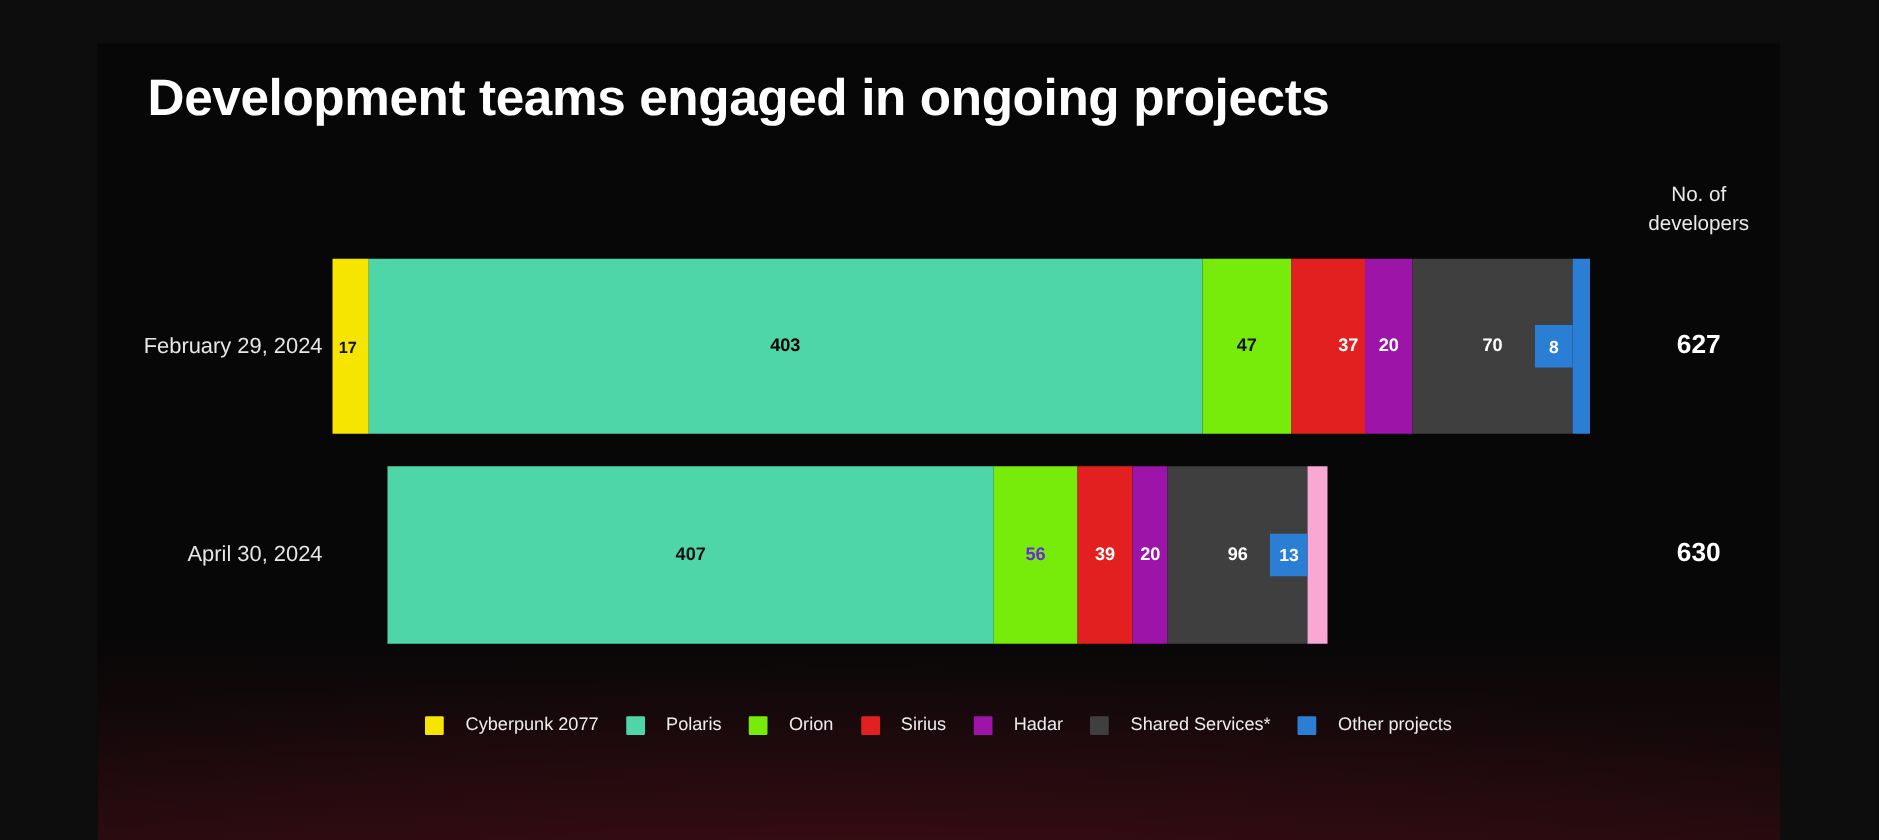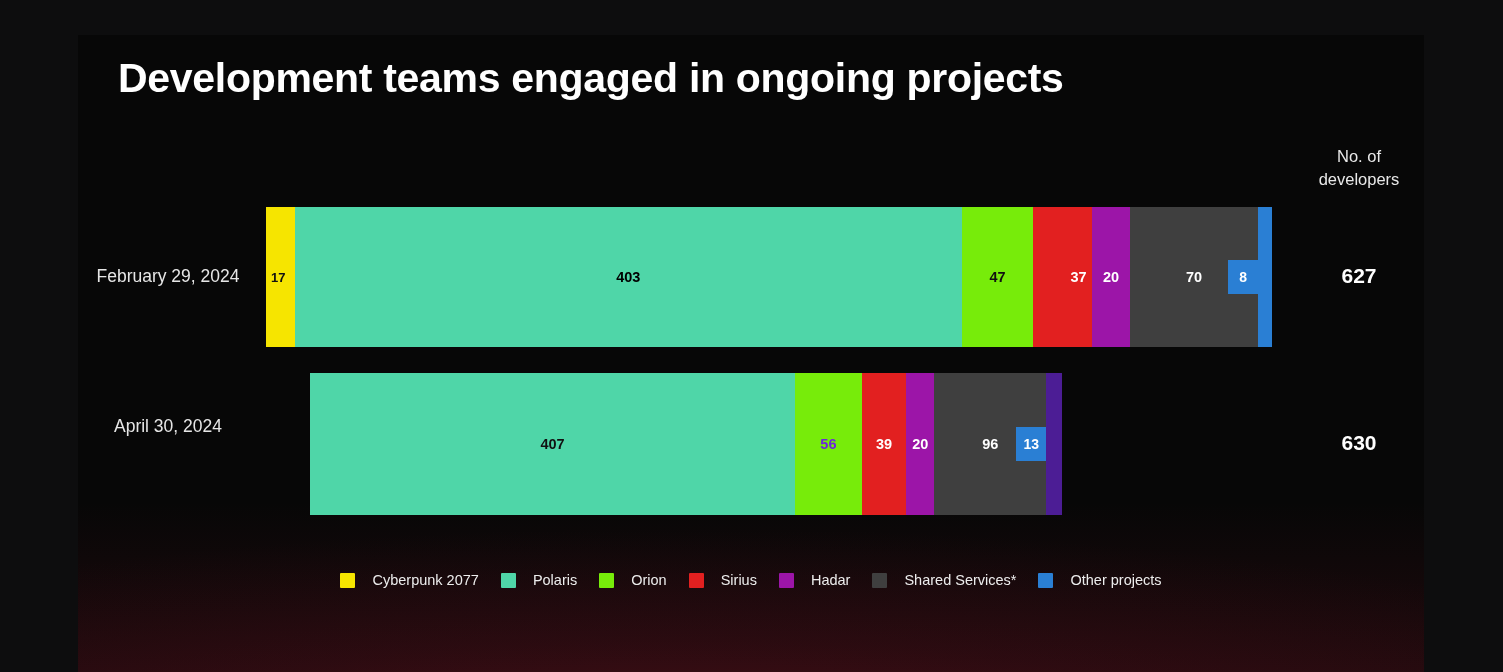--- a/index.html
+++ b/index.html
@@ -68,21 +68,21 @@
   
   .row {
     position: absolute;
     left: 0;
     width: 100%;
   }
   .row-label {
     position: absolute;
     left: 0;
     width: 180px;
-    text-align: center;
+    text-align: right;
     font-size: 17.5px;
     color: #e6e6e6;
     white-space: nowrap;
   }
   .bar {
     position: absolute;
     left: 188px;
     display: flex;
     height: 100%;
   }
@@ -192,38 +192,38 @@
             <div class="seg" style="width: 12.72%; background: rgb(63, 63, 63); color: rgb(255, 255, 255);">
               <span class="seg-label">70</span>
             </div>
             <div class="seg" style="width: 1.38%; background: rgb(42, 127, 212); color: rgb(255, 255, 255);">
               <span class="callout" style="background: rgb(42, 127, 212);">8</span>
             </div>
           </div>
           <div class="row-total" style="left: 1216px; top: 57px;">627</div>
         </div>
         <div class="row" style="top: 338px; height: 142px;">
-          <div class="row-label" style="top: 43px;">April 30, 2024</div>
+          <div class="row-label" style="top: 60px;">April 30, 2024</div>
           <div class="bar" style="width: 796px; padding-left: 44px;">
             <div class="seg" style="width: 64.51%; background: rgb(79, 214, 168); color: rgb(17, 17, 17);">
               <span class="seg-label">407</span>
             </div>
             <div class="seg" style="width: 8.85%; background: rgb(119, 236, 10); color: #6d28d9;">
               <span class="seg-label">56</span>
             </div>
             <div class="seg" style="width: 5.96%; background: rgb(226, 32, 32); color: rgb(255, 255, 255);">
               <span class="seg-label">39</span>
             </div>
             <div class="seg" style="width: 3.68%; background: rgb(156, 21, 168); color: rgb(255, 255, 255);">
               <span class="seg-label">20</span>
             </div>
             <div class="seg" style="width: 14.91%; background: rgb(63, 63, 63); color: rgb(255, 255, 255);">
               <span class="seg-label">96</span>
             </div>
-            <div class="seg" style="width: 2.09%; background: #4c1d95; color: rgb(255, 255, 255);">
+            <div class="seg" style="width: 2.09%; background: #f9a8d4; color: rgb(255, 255, 255);">
               <span class="callout" style="background: rgb(42, 127, 212);">13</span>
             </div>
           </div>
           <div class="row-total" style="left: 1216px; top: 58px;">630</div>
         </div>
       </div>
 
     <div id="legend">
         <div class="legend-item">
           <span class="legend-swatch" style="background: rgb(246, 229, 0);"></span>

